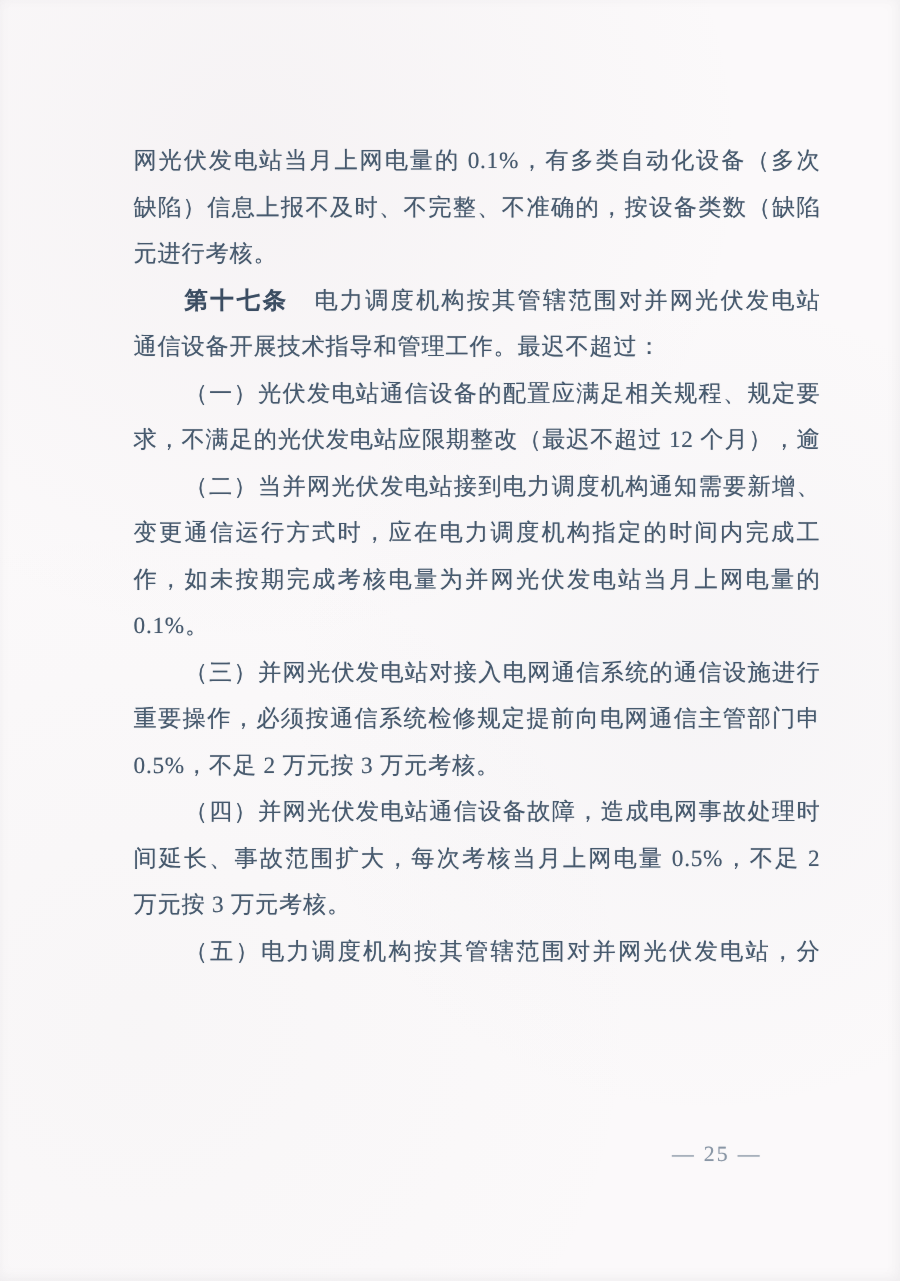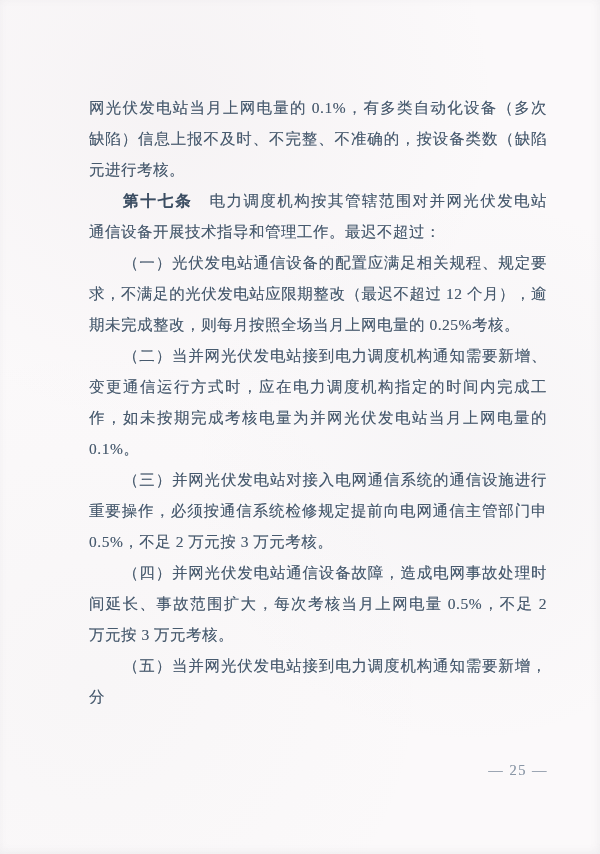--- a/index.html
+++ b/index.html
@@ -52,21 +52,21 @@
   .lead {
     font-weight: 700;
     color: var(--ink-bold, #3b4d62);
     letter-spacing: 1px;
   }
   .footer {
     position: absolute;
     top: 758px;
     left: 448px;
     width: 100px;
-    text-align: right;
+    text-align: left;
     font-size: 14.5px;
     line-height: 24px;
     letter-spacing: 1.5px;
     color: var(--ink-light, #8a97a6);
     text-shadow: 0 0 0.6px rgba(138,151,166,0.5);
   }
 </style>
 </head>
 <body style="--paper: #fbf9fa; --ink: #475a6e; --ink-bold: #3b4d62; --ink-light: #8a97a6;">
 
@@ -78,38 +78,37 @@
       <div class="line">缺陷）信息上报不及时、不完整、不准确的，按设备类数（缺陷</div>
       <div class="line last">元进行考核。</div>
     </div>
     <div class="paragraph">
       <div class="line first"><b class="lead">第十七条</b>　电力调度机构按其管辖范围对并网光伏发电站</div>
       <div class="line last">通信设备开展技术指导和管理工作。最迟不超过：</div>
     </div>
     <div class="paragraph">
       <div class="line first">（一）光伏发电站通信设备的配置应满足相关规程、规定要</div>
       <div class="line">求，不满足的光伏发电站应限期整改（最迟不超过 12 个月），逾</div>
-      <div class="line last">期未完成整改，则每月按照全场当月上网电量的 0.25%考核。</div>
     </div>
     <div class="paragraph">
       <div class="line first">（二）当并网光伏发电站接到电力调度机构通知需要新增、</div>
       <div class="line">变更通信运行方式时，应在电力调度机构指定的时间内完成工</div>
       <div class="line">作，如未按期完成考核电量为并网光伏发电站当月上网电量的</div>
       <div class="line last">0.1%。</div>
     </div>
     <div class="paragraph">
       <div class="line first">（三）并网光伏发电站对接入电网通信系统的通信设施进行</div>
       <div class="line">重要操作，必须按通信系统检修规定提前向电网通信主管部门申</div>
       <div class="line last">0.5%，不足 2 万元按 3 万元考核。</div>
     </div>
     <div class="paragraph">
       <div class="line first">（四）并网光伏发电站通信设备故障，造成电网事故处理时</div>
       <div class="line">间延长、事故范围扩大，每次考核当月上网电量 0.5%，不足 2</div>
       <div class="line last">万元按 3 万元考核。</div>
     </div>
     <div class="paragraph">
-      <div class="line first">（五）当并网光伏发电站接到电力调度机构通知需要新增，分</div>
+      <div class="line first">（五）电力调度机构按其管辖范围对并网光伏发电站，分</div>
     </div>
   </div>
 
 <div class="footer">
   <span>— 25 —</span>
 </div>
 
 </body></html>

